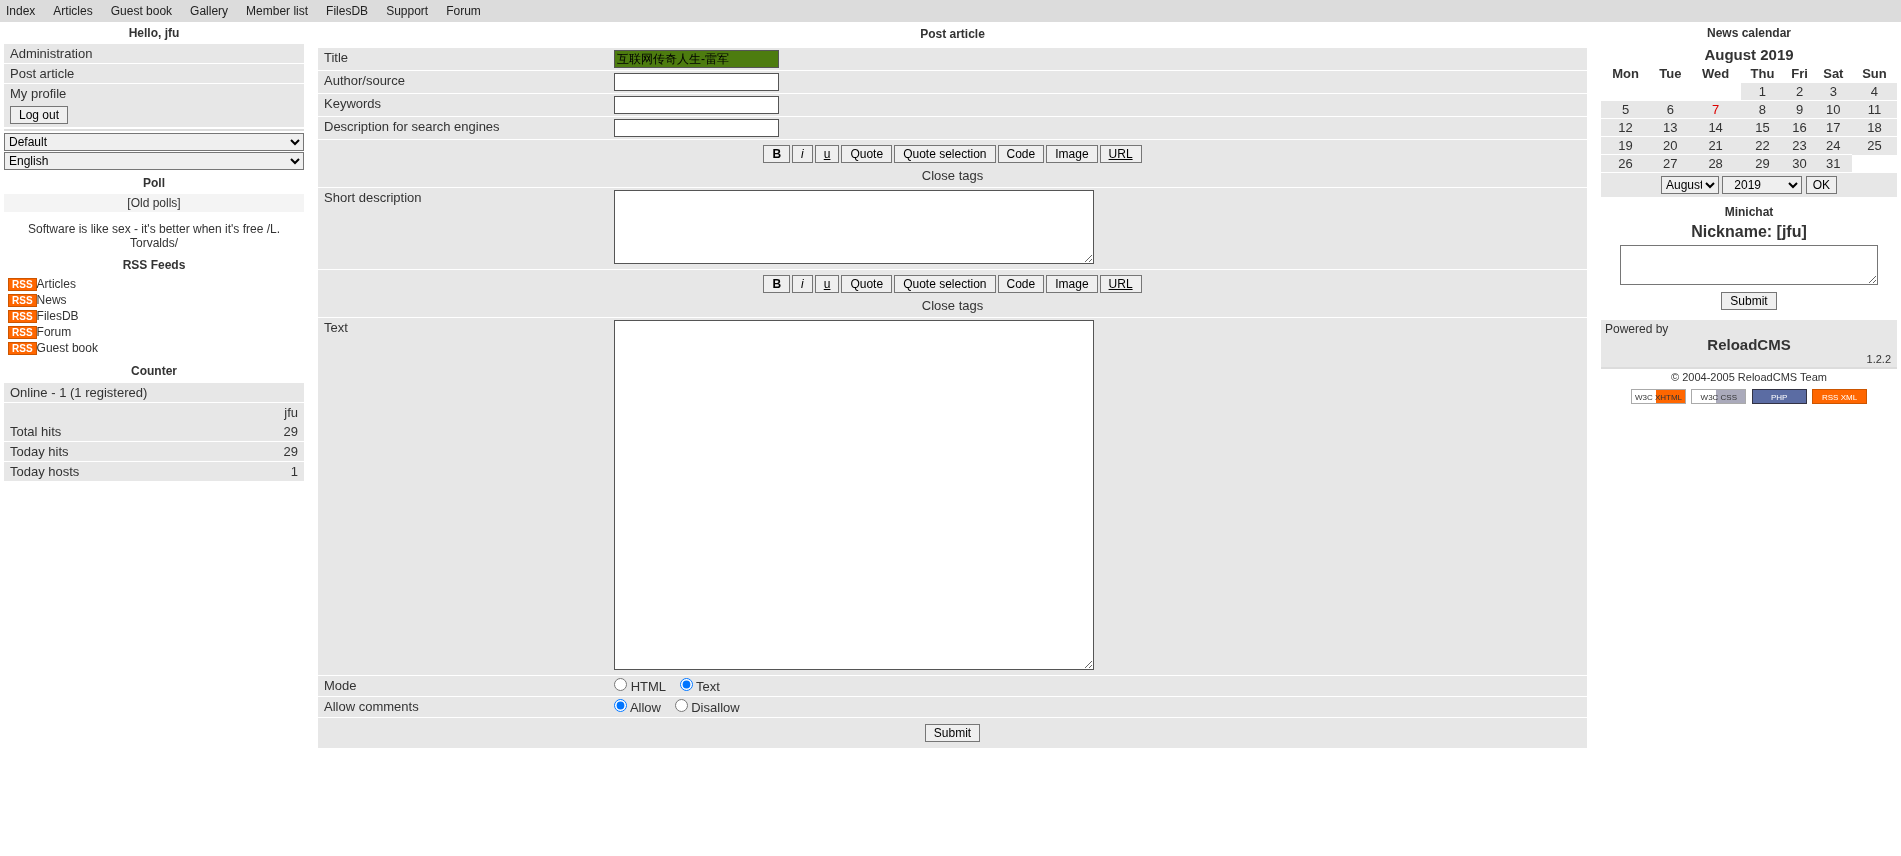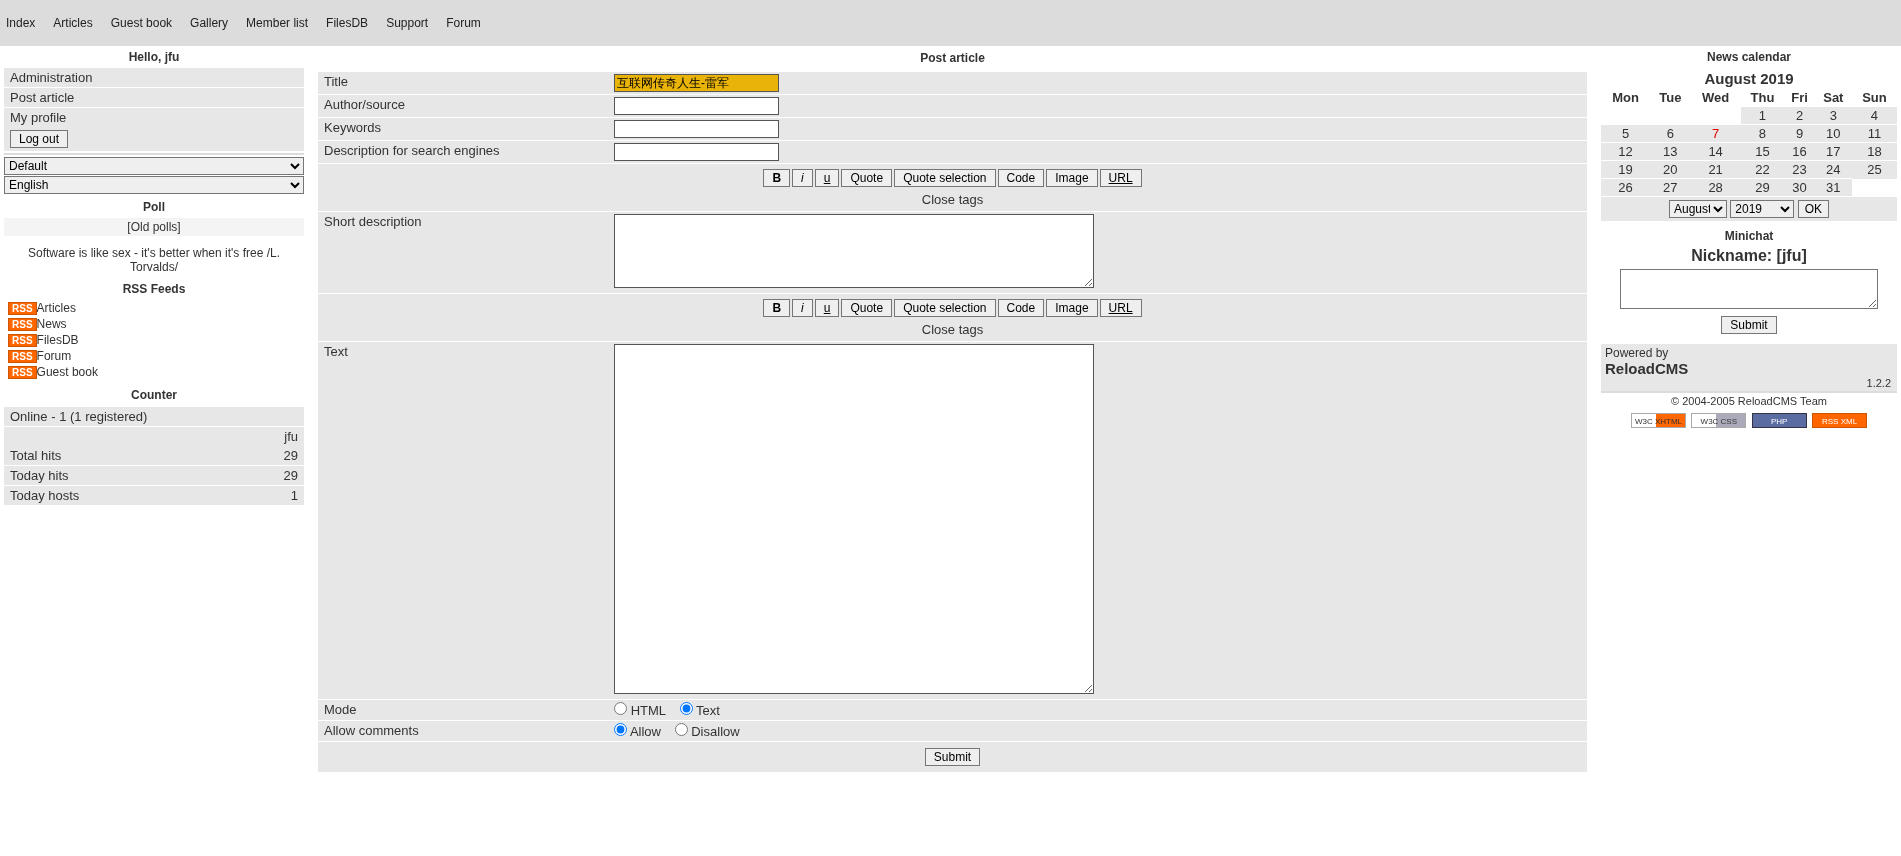--- a/index.html
+++ b/index.html
@@ -1,19 +1,19 @@
 <!DOCTYPE html>
 <html><head>
 <meta charset="utf-8">
 <style>
 * { box-sizing: border-box; margin: 0; padding: 0; }
 body { font-family: Verdana, Arial, sans-serif; font-size: 12px; color: #333; background: #fff; }
 a { color: #333; text-decoration: none; }
 
-.topnav { background: #dcdcdc; padding: 16px 6px; }
+.topnav { background: #dcdcdc; padding: 4px 6px; }
 .topnav a { margin-right: 18px; color: #222; font-size: 12px; }
 
 .layout { display: flex; align-items: flex-start; gap: 14px; padding: 2px 4px; }
 .col-left { width: 300px; flex-shrink: 0; }
 .col-mid { flex: 1; }
 .col-right { width: 296px; flex-shrink: 0; }
 
 .panel-title { text-align: center; font-weight: bold; font-size: 12px; padding: 2px 0 4px; }
 .sep { height: 2px; background: #dcdcdc; margin: 2px 0; }
 
@@ -55,21 +55,21 @@
 .cal .head { font-weight: bold; }
 .cal .month { font-weight: bold; font-size: 15px; padding: 2px 0; }
 .cal td.cell { background: #e7e7e7; border-top: 1px solid #fff; }
 .cal td.today { color: #d00; }
 .cal-sel { text-align: center; padding: 3px 0; background: #e7e7e7; border-top: 1px solid #fff; }
 .cal-sel select { width: auto; display: inline-block; }
 .cal-sel .btn { padding: 1px 6px; }
 
 .mc-ta { width: 258px; height: 40px; border: 1px solid #767676; }
 .mc-wrap { text-align: center; padding: 4px 0; }
-.pw { text-align: left; font-size: 13px; }
+.pw { text-align: center; font-size: 13px; }
 .pw-title { font-weight: bold; font-size: 15px; }
 .pw-ver { text-align: right; font-size: 11px; padding-right: 2px; }
 .pw-copy { text-align: center; font-size: 11px; border-top: 2px solid #dcdcdc; padding: 2px 0; }
 
 .badges { text-align: center; padding: 4px 0; }
 .badge { display: inline-block; width: 55px; height: 15px; font-size: 8px; color: #fff; line-height: 15px; text-align: center; margin: 0 1px; overflow: hidden; vertical-align: middle; }
 .b-w3c { background: linear-gradient(90deg,#fff 0 24px,#f60 24px 100%); color: #333; border: 1px solid #aaa; }
 .b-css { background: linear-gradient(90deg,#fff 0 24px,#aab 24px 100%); color: #333; border: 1px solid #aaa; }
 .b-php { background: #5b6ca3; border: 1px solid #334; }
 .b-rss { background: #f60; border: 1px solid #c50; }
@@ -133,21 +133,21 @@
         </div>
       </div>
   </div>
 
   <div class="col-mid">
     <div class="form-title">Post article</div>
     <table class="ftable">
       <tbody>
           <tr>
             <td class="lbl">Title</td>
-          <td class="val"><input class="tinput" style="background: #eab308;" value="互联网传奇人生-雷军"></td>
+          <td class="val"><input class="tinput" style="background: #4d7c0f;" value="互联网传奇人生-雷军"></td>
           </tr>
       <tr>
             <td class="lbl">Author/source</td>
           <td class="val"><input class="tinput" value="" style=""></td>
           </tr>
       <tr>
             <td class="lbl">Keywords</td>
           <td class="val"><input class="tinput" value="" style=""></td>
           </tr>
       <tr>
@@ -258,21 +258,21 @@
             <td class="cell">28</td>
             <td class="cell">29</td>
             <td class="cell">30</td>
             <td class="cell">31</td>
             <td></td>
           </tr>
         </tbody>
     </table>
     <div class="cal-sel">
       <select style="width:58px;"><option>August</option></select>
-      <select style="width:64px;"><option>2019</option></select>
+      <select style="width:80px;padding-left:7px;"><option>2019</option></select>
       <button class="btn">OK</button>
     </div>
 
     <div class="panel-title" style="margin-top:6px;">Minichat</div>
     <div class="center" style="font-weight:bold;font-size:16px;">Nickname: [jfu]</div>
     <div class="mc-wrap"><textarea class="mc-ta" style=""></textarea></div>
     <div class="center"><button class="btn">Submit</button></div>
 
     <div style="background:#e7e7e7;margin-top:10px;padding:2px 4px;">
       <div style="font-size:12px;">Powered by</div>

